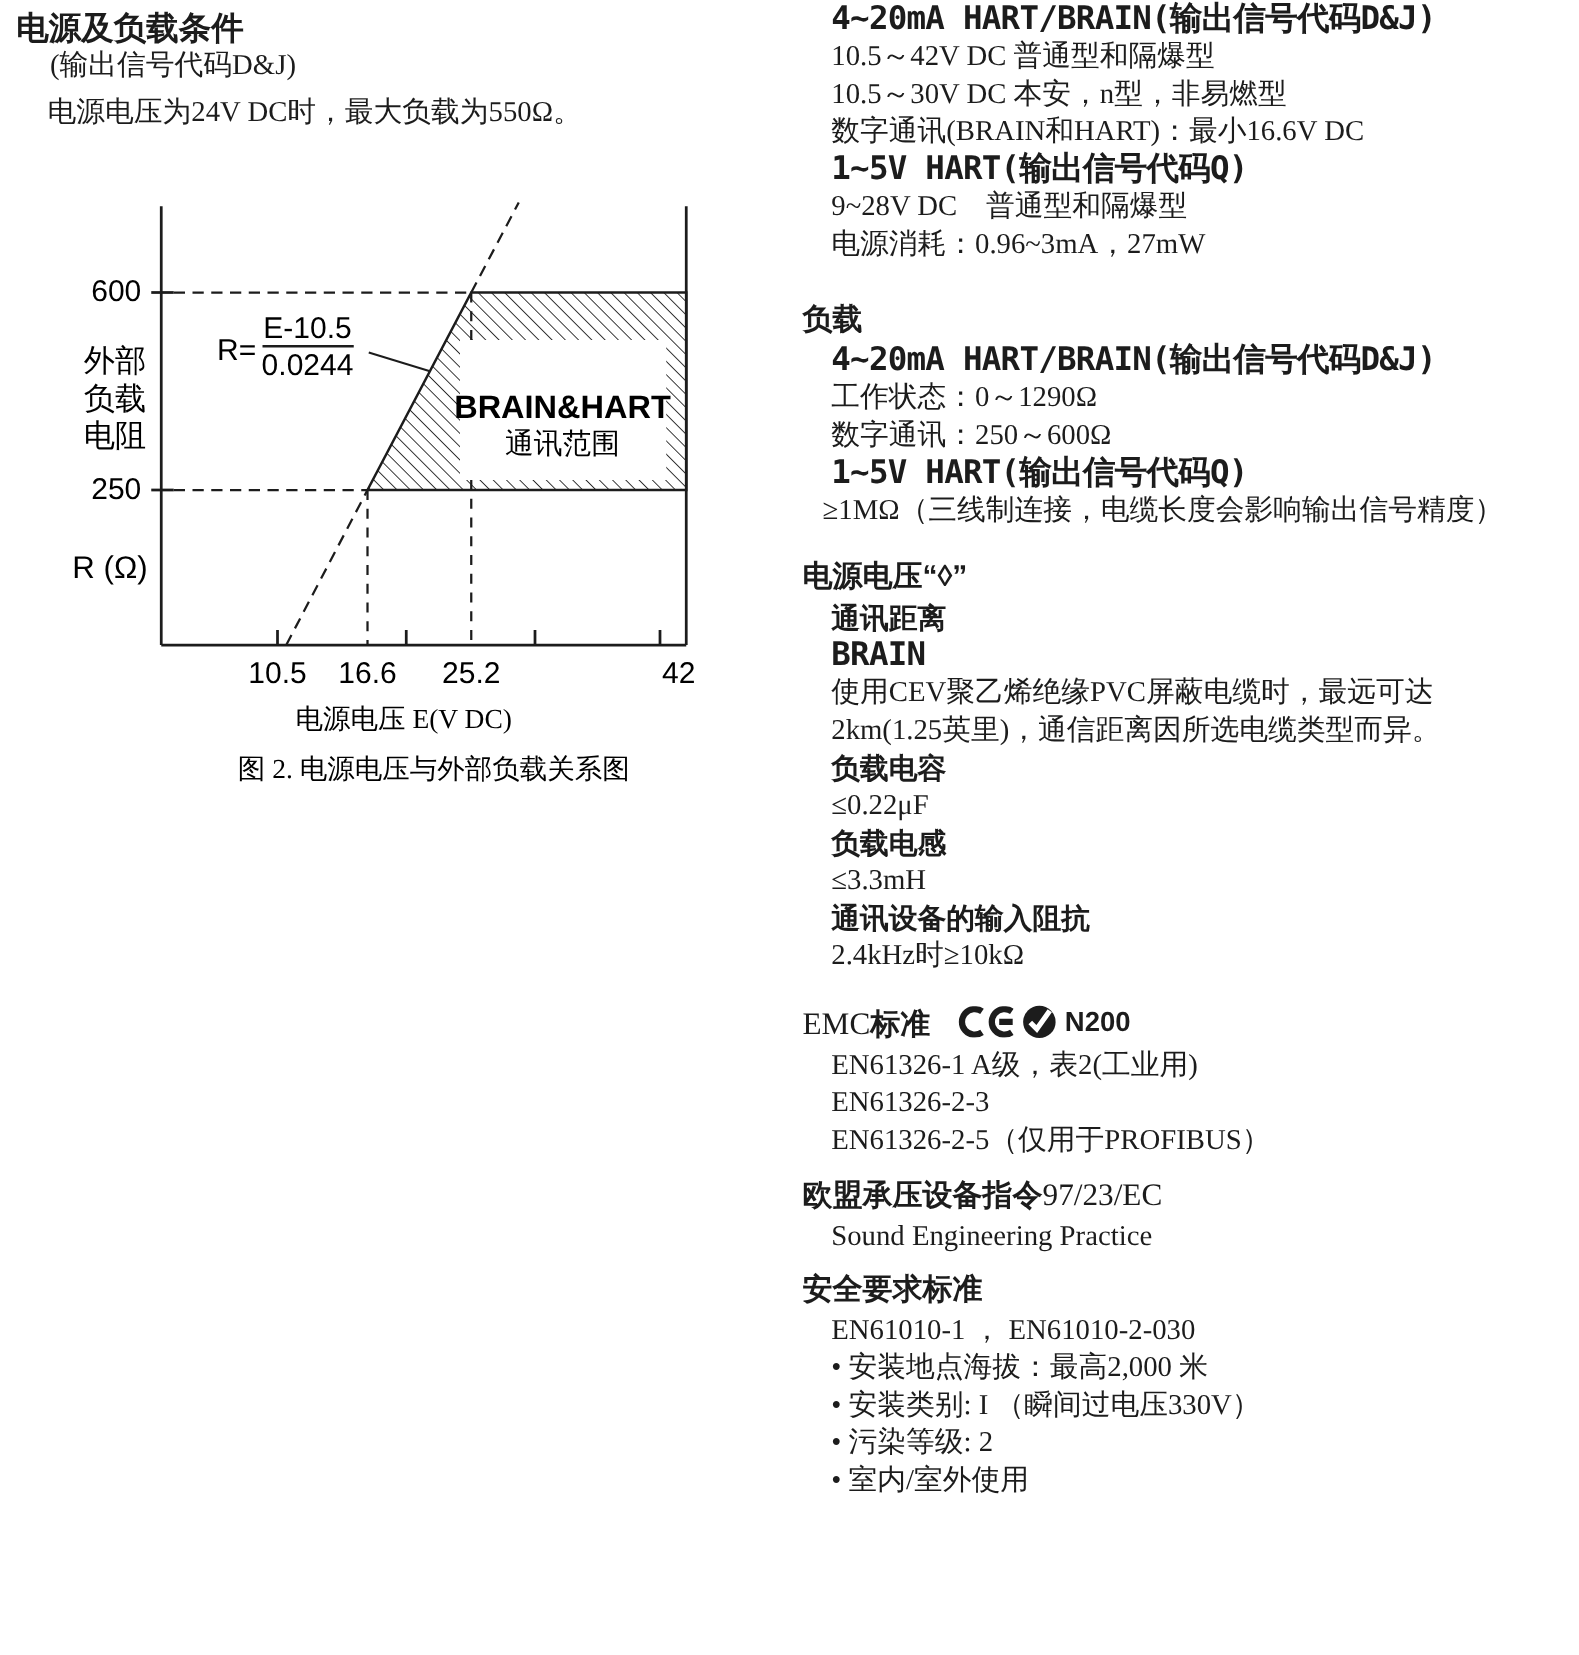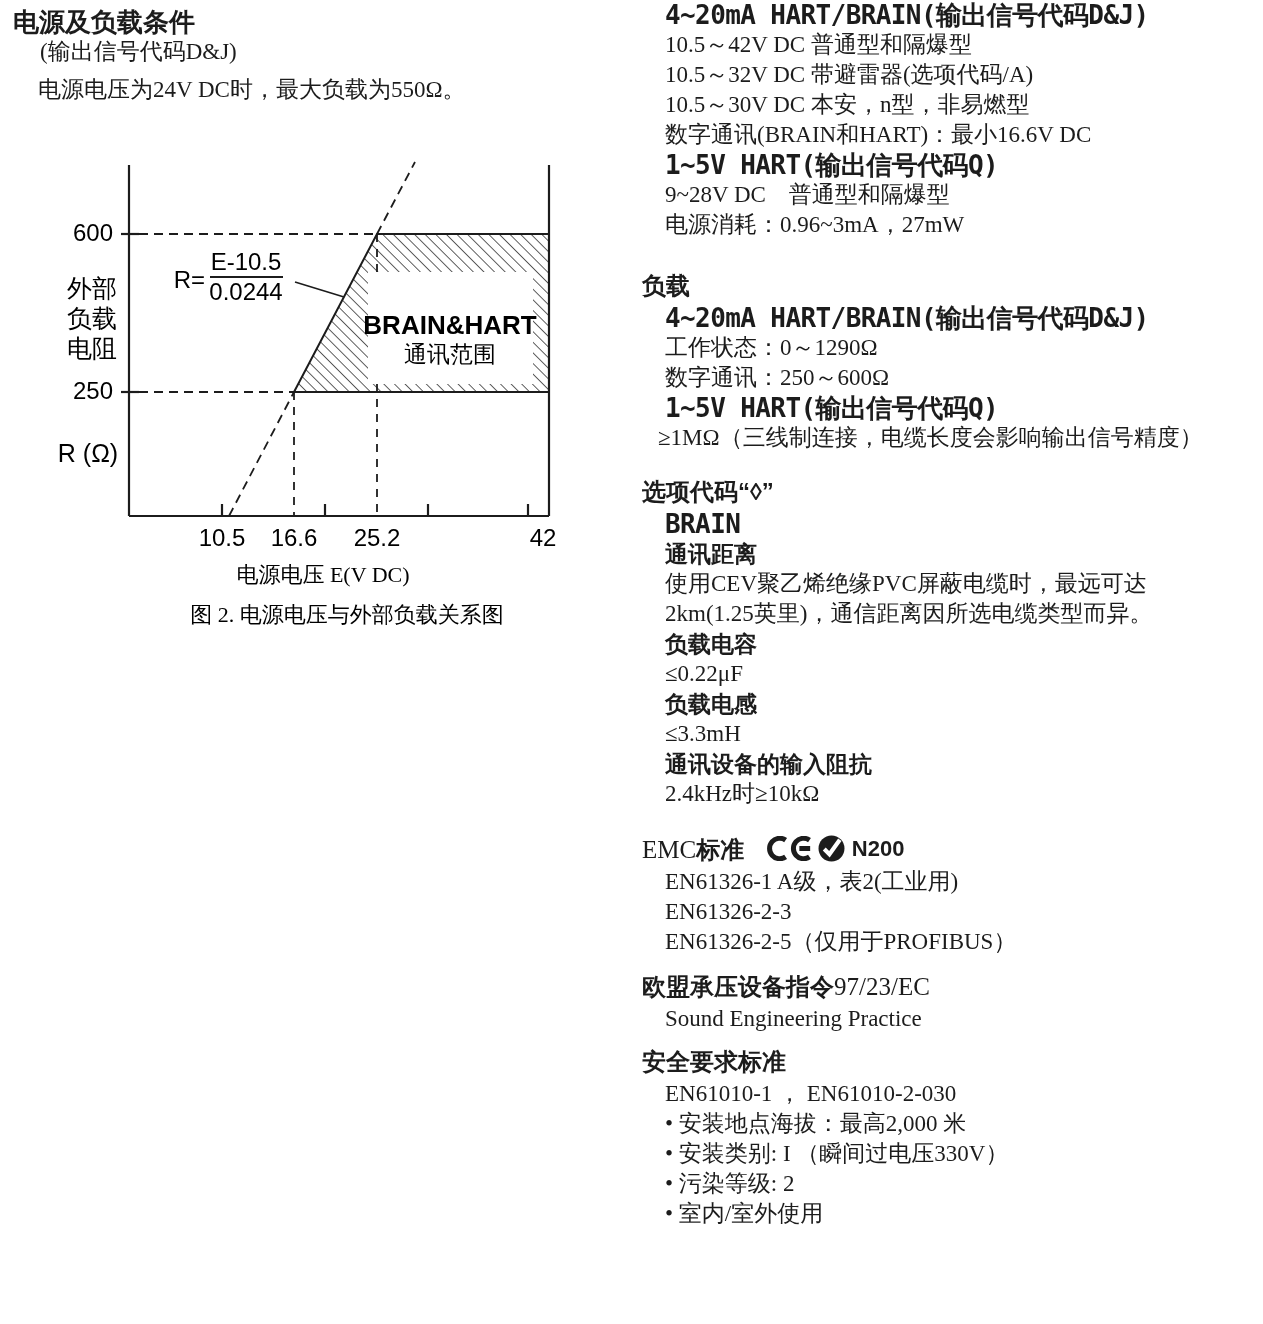--- a/index.html
+++ b/index.html
@@ -88,37 +88,36 @@
     <text x="543" y="398" text-anchor="middle" class="svg-sans" font-size="24">42</text>
     <text x="323" y="434" text-anchor="middle" class="svg-serif" font-size="22">电源电压 E(V DC)</text>
     <text x="347" y="474" text-anchor="middle" class="svg-serif" font-size="22">图 2. 电源电压与外部负载关系图</text>
   </svg>
 </div>
 
 <div class="rcol">
 
   <div class="ln mono">4~20mA HART/BRAIN(输出信号代码D&amp;J)</div>
   <div class="ln">10.5～42V DC 普通型和隔爆型</div>
-  <div class="ln">10.5～32V DC 带避雷器(选项代码/A)</div>
   <div class="ln">10.5～30V DC 本安，n型，非易燃型</div>
   <div class="ln">数字通讯(BRAIN和HART)：最小16.6V DC</div>
   <div class="ln mono">1~5V HART(输出信号代码Q)</div>
   <div class="ln">9~28V DC　普通型和隔爆型</div>
   <div class="ln">电源消耗：0.96~3mA，27mW</div>
 
   <div class="sec-h mt-s2">负载</div>
   <div class="ln mono">4~20mA HART/BRAIN(输出信号代码D&amp;J)</div>
   <div class="ln">工作状态：0～1290Ω</div>
   <div class="ln">数字通讯：250～600Ω</div>
   <div class="ln mono">1~5V HART(输出信号代码Q)</div>
   <div class="ln" style="padding-left:16px">≥1MΩ（三线制连接，电缆长度会影响输出信号精度）</div>
 
-  <div class="sec-h mt-s3">选项代码“◊”</div>
+  <div class="sec-h mt-s3">电源电压“◊”</div>
+  <div class="ln boldcn">通讯距离</div>
   <div class="ln mono">BRAIN</div>
-  <div class="ln boldcn">通讯距离</div>
   <div class="ln">使用CEV聚乙烯绝缘PVC屏蔽电缆时，最远可达</div>
   <div class="ln">2km(1.25英里)，通信距离因所选电缆类型而异。</div>
   <div class="ln boldcn">负载电容</div>
   <div class="ln">≤0.22μF</div>
   <div class="ln boldcn">负载电感</div>
   <div class="ln">≤3.3mH</div>
   <div class="ln boldcn">通讯设备的输入阻抗</div>
   <div class="ln">2.4kHz时≥10kΩ</div>
 
   <div class="sec-h mt-s4">

